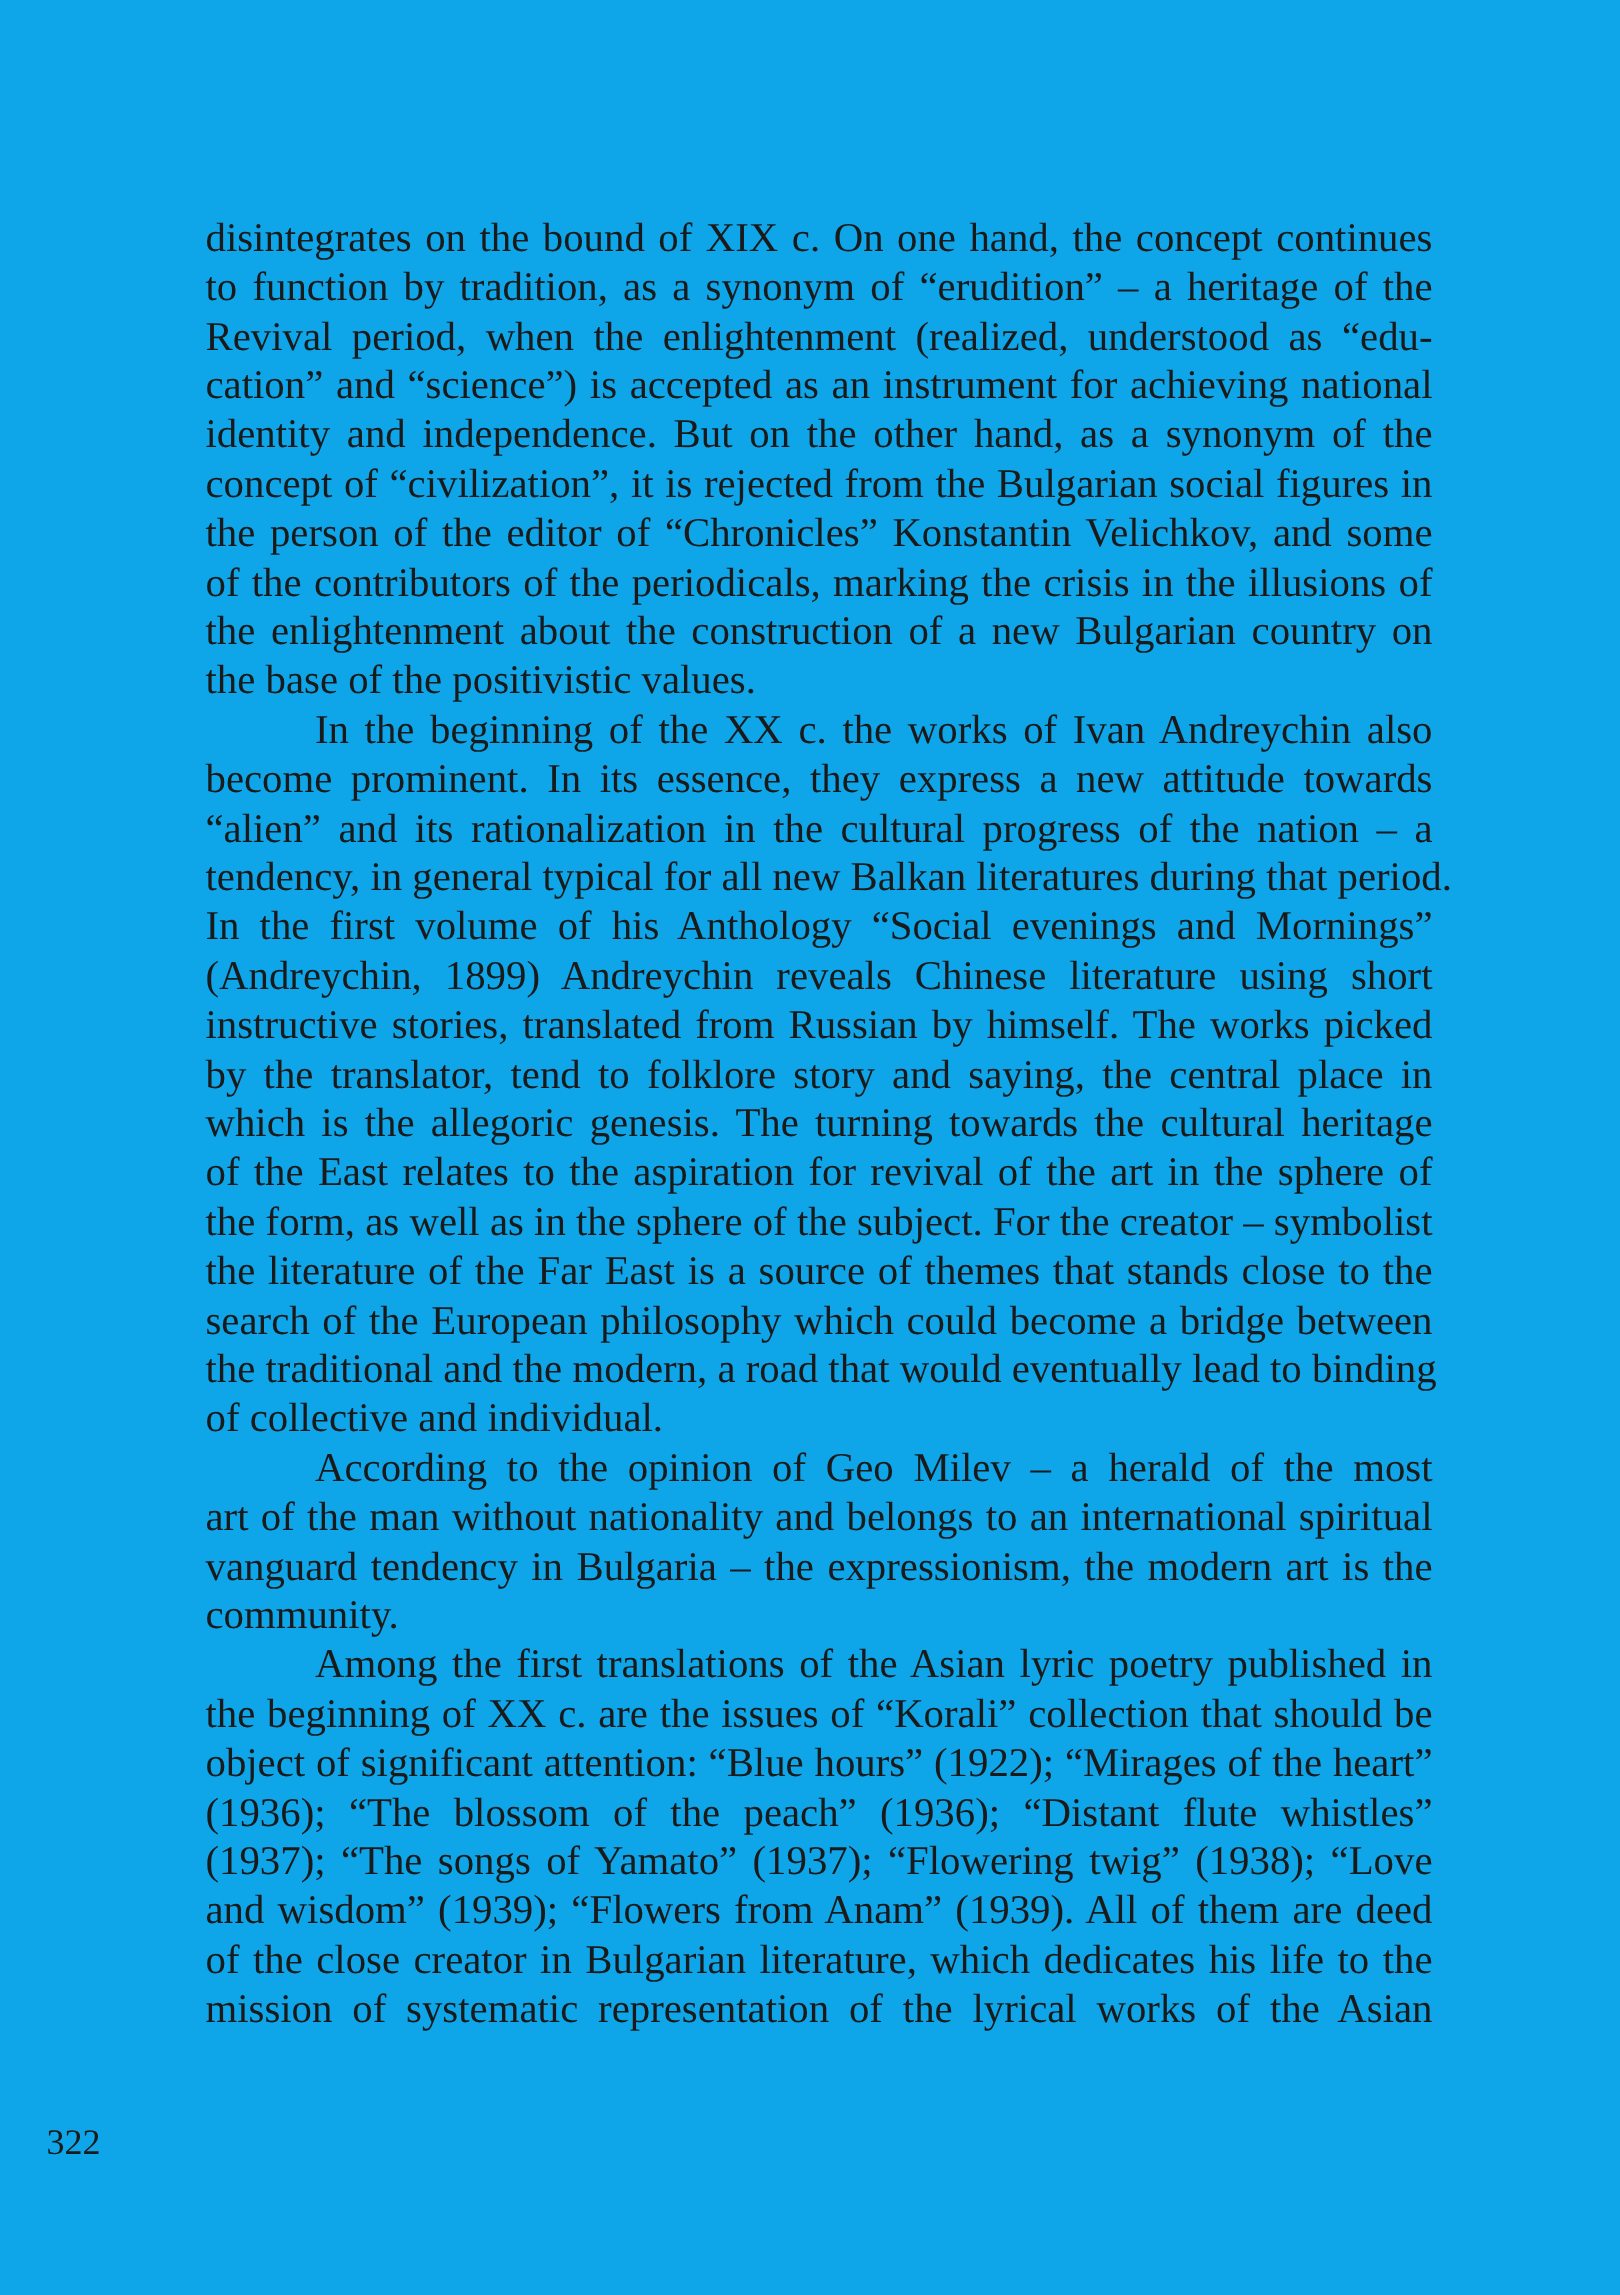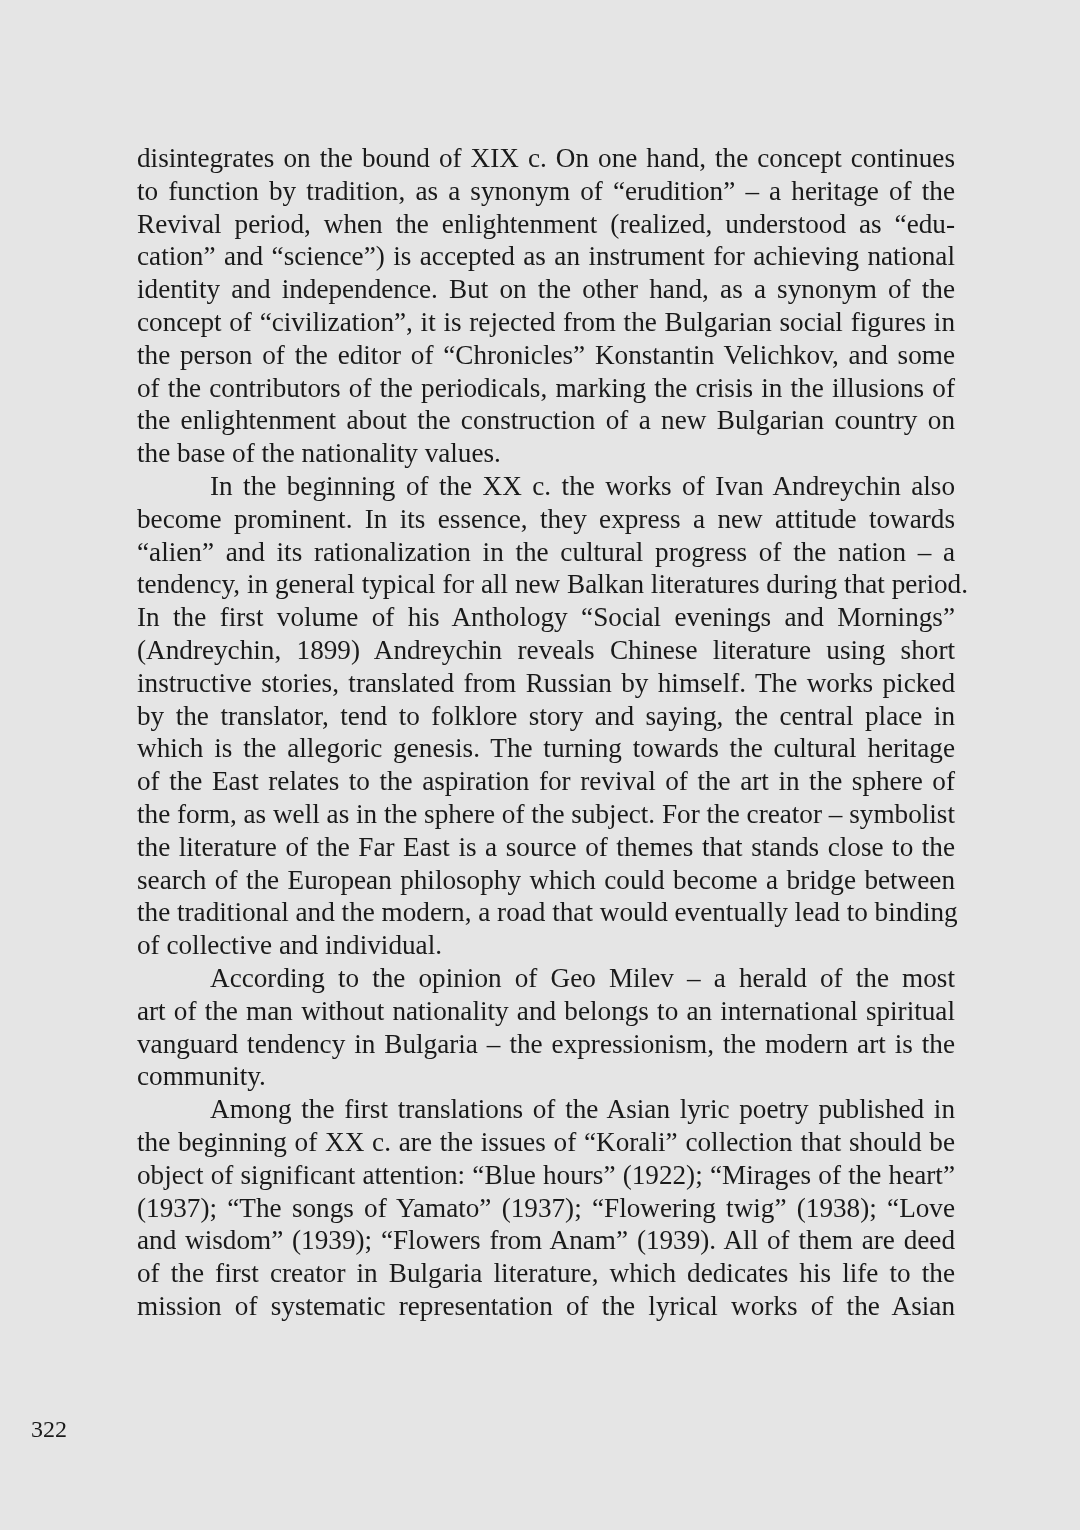--- a/index.html
+++ b/index.html
@@ -1,17 +1,17 @@
 <!DOCTYPE html>
 <html><head>
   <meta charset="utf-8">
   <style>
     html, body { margin: 0; padding: 0; background: #ffffff; }
     body { width: 1080px; height: 1530px; position: relative; overflow: hidden; }
-    .page { position: absolute; left: 0; top: 0; width: 1080px; height: 1530px; background: #e5e5e5; }
+    .page { position: absolute; left: 0; top: 0; width: 1080px; height: 1530px; background: #0ea5e9; }
     .text-block {
       position: absolute; left: 137px; top: 142px; width: 818px;
       font-family: "Liberation Serif", serif; font-size: 27.2px; color: #1a1a1a;
       line-height: 32.8px;
     }
     .line { display: block; white-space: nowrap; text-align: justify; text-align-last: justify; height: 32.8px; overflow: visible; }
     .line.last { text-align-last: left; }
     .line.indent { padding-left: 73px; font-family: Liberation Serif, serif; }
     .page-number {
       position: absolute; top: 1416px; left: 0; width: 1080px; 
@@ -26,21 +26,21 @@
       <div>
         <span class="line">disintegrates on the bound of XIX c. On one hand, the concept continues</span>
         <span class="line">to function by tradition, as a synonym of “erudition” – a heritage of the</span>
         <span class="line">Revival period, when the enlightenment (realized, understood as “edu-</span>
         <span class="line">cation” and “science”) is accepted as an instrument for achieving national</span>
         <span class="line">identity and independence. But on the other hand, as a synonym of the</span>
         <span class="line">concept of “civilization”, it is rejected from the Bulgarian social figures in</span>
         <span class="line">the person of the editor of “Chronicles” Konstantin Velichkov, and some</span>
         <span class="line">of the contributors of the periodicals, marking the crisis in the illusions of</span>
         <span class="line">the enlightenment about the construction of a new Bulgarian country on</span>
-        <span class="line last">the base of the nationality values.</span>
+        <span class="line last">the base of the positivistic values.</span>
       </div>
       <div>
         <span class="line indent">In the beginning of the XX c. the works of Ivan Andreychin also</span>
         <span class="line">become prominent. In its essence, they express a new attitude towards</span>
         <span class="line">“alien” and its rationalization in the cultural progress of the nation – a</span>
         <span class="line">tendency, in general typical for all new Balkan literatures during that period.</span>
         <span class="line">In the first volume of his Anthology “Social evenings and Mornings”</span>
         <span class="line">(Andreychin, 1899) Andreychin reveals Chinese literature using short</span>
         <span class="line">instructive stories, translated from Russian by himself. The works picked</span>
         <span class="line">by the translator, tend to folklore story and saying, the central place in</span>
@@ -55,20 +55,21 @@
       <div>
         <span class="line indent">According to the opinion of Geo Milev – a herald of the most</span>
         <span class="line">art of the man without nationality and belongs to an international spiritual</span>
         <span class="line">vanguard tendency in Bulgaria – the expressionism, the modern art is the</span>
         <span class="line last">community.</span>
       </div>
       <div>
         <span class="line indent">Among the first translations of the Asian lyric poetry published in</span>
         <span class="line">the beginning of XX c. are the issues of “Korali” collection that should be</span>
         <span class="line">object of significant attention: “Blue hours” (1922); “Mirages of the heart”</span>
+        <span class="line">(1936); “The blossom of the peach” (1936); “Distant flute whistles”</span>
         <span class="line">(1937); “The songs of Yamato” (1937); “Flowering twig” (1938); “Love</span>
         <span class="line">and wisdom” (1939); “Flowers from Anam” (1939). All of them are deed</span>
-        <span class="line">of the first creator in Bulgaria literature, which dedicates his life to the</span>
+        <span class="line">of the close creator in Bulgarian literature, which dedicates his life to the</span>
         <span class="line">mission of systematic representation of the lyrical works of the Asian</span>
       </div>
     </div>
   <div class="page-number">322</div>
 </div>
 
 </body></html>

